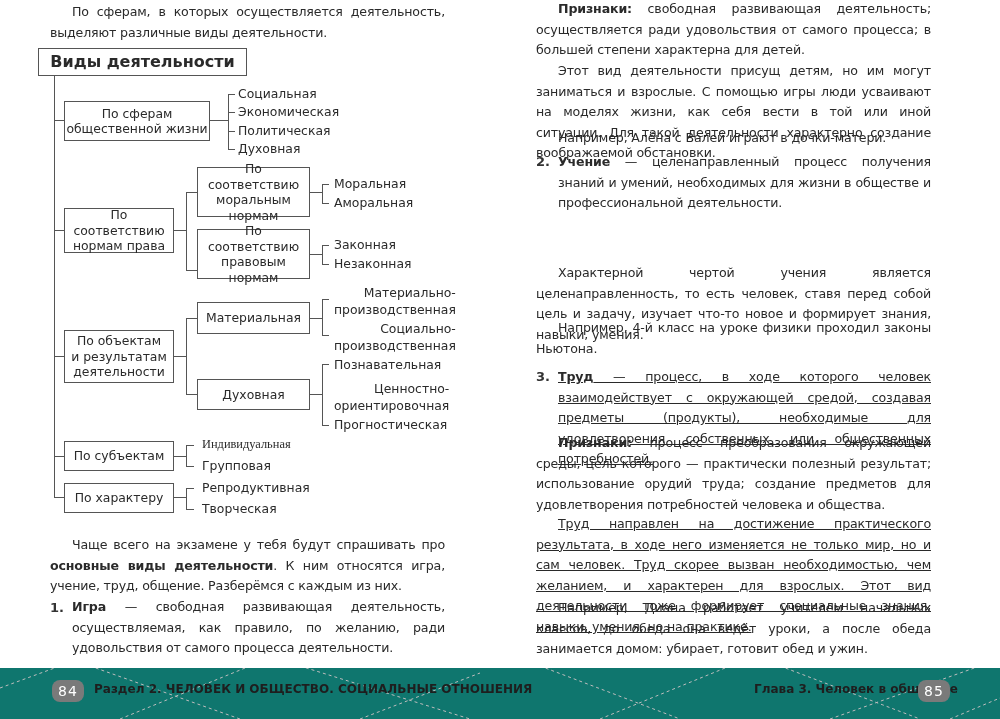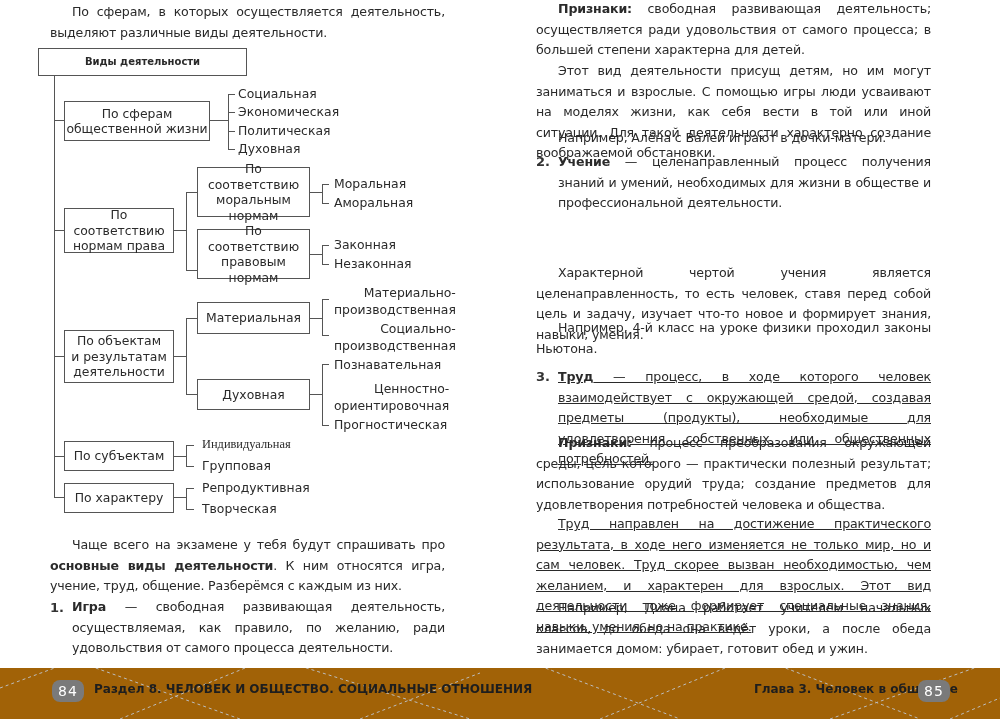--- a/index.html
+++ b/index.html
@@ -17,35 +17,35 @@
   }
   .bold { font-weight: bold; }
 
   
   .dbox {
     position: absolute; border: 1px solid #555; background: #fff;
     font-size: 12.4px; line-height: 15.5px; text-align: center;
     display: flex; align-items: center; justify-content: center;
     box-sizing: border-box; color: #2a2a2a;
   }
-  .dbox.root { font-weight: bold; font-size: 10px; }
+  .dbox.root { font-weight: bold; font-size: 16px; }
   .line { position: absolute; background: #555; }
   .leaf {
     position: absolute; font-size: 12.4px; line-height: 15px; white-space: nowrap; text-align: right;
   }
 
   
   .list-num {
     position: absolute; font-size: 13px; font-weight: bold; color: #333;
   }
 
   
   .footer {
     position: absolute; left: 0; top: 668px; width: 1000px; height: 51px;
-    background: #a16207; overflow: hidden;
+    background: #0f766e; overflow: hidden;
   }
   .footer svg { position: absolute; left: 0; top: 0; }
   .page-badge {
     position: absolute; top: 12px; width: 32px; height: 22px;
     background: #7a7a7a; color: #fff; border-radius: 8px;
     font-size: 14px; line-height: 22px; text-align: center; letter-spacing: 1px;
   }
   .footer-title {
     position: absolute; top: 14px; font-size: 12px; font-weight: bold;
     color: #1e1e1e; white-space: nowrap;
@@ -222,16 +222,16 @@
       <line x1="300" y1="-2" x2="470" y2="51"></line>
       <line x1="360" y1="51" x2="480" y2="5"></line>
       <line x1="540" y1="-2" x2="680" y2="51"></line>
       <line x1="600" y1="51" x2="730" y2="-2"></line>
       <line x1="780" y1="-2" x2="920" y2="51"></line>
       <line x1="830" y1="51" x2="980" y2="-2"></line>
       <line x1="950" y1="51" x2="1000" y2="30"></line>
     </g>
   </svg>
   <div class="page-badge" style="left:52px;">84</div>
-  <span class="footer-title" style="left:94px;">Раздел 8. ЧЕЛОВЕК И ОБЩЕСТВО. СОЦИАЛЬНЫЕ ОТНОШЕНИЯ</span>
+  <span class="footer-title" style="left:94px;">Раздел 2. ЧЕЛОВЕК И ОБЩЕСТВО. СОЦИАЛЬНЫЕ ОТНОШЕНИЯ</span>
   <span class="footer-title" style="left:754px;">Глава 3. Человек в обществе</span>
   <div class="page-badge" style="left:918px;">85</div>
 </div>
 
 </body></html>

